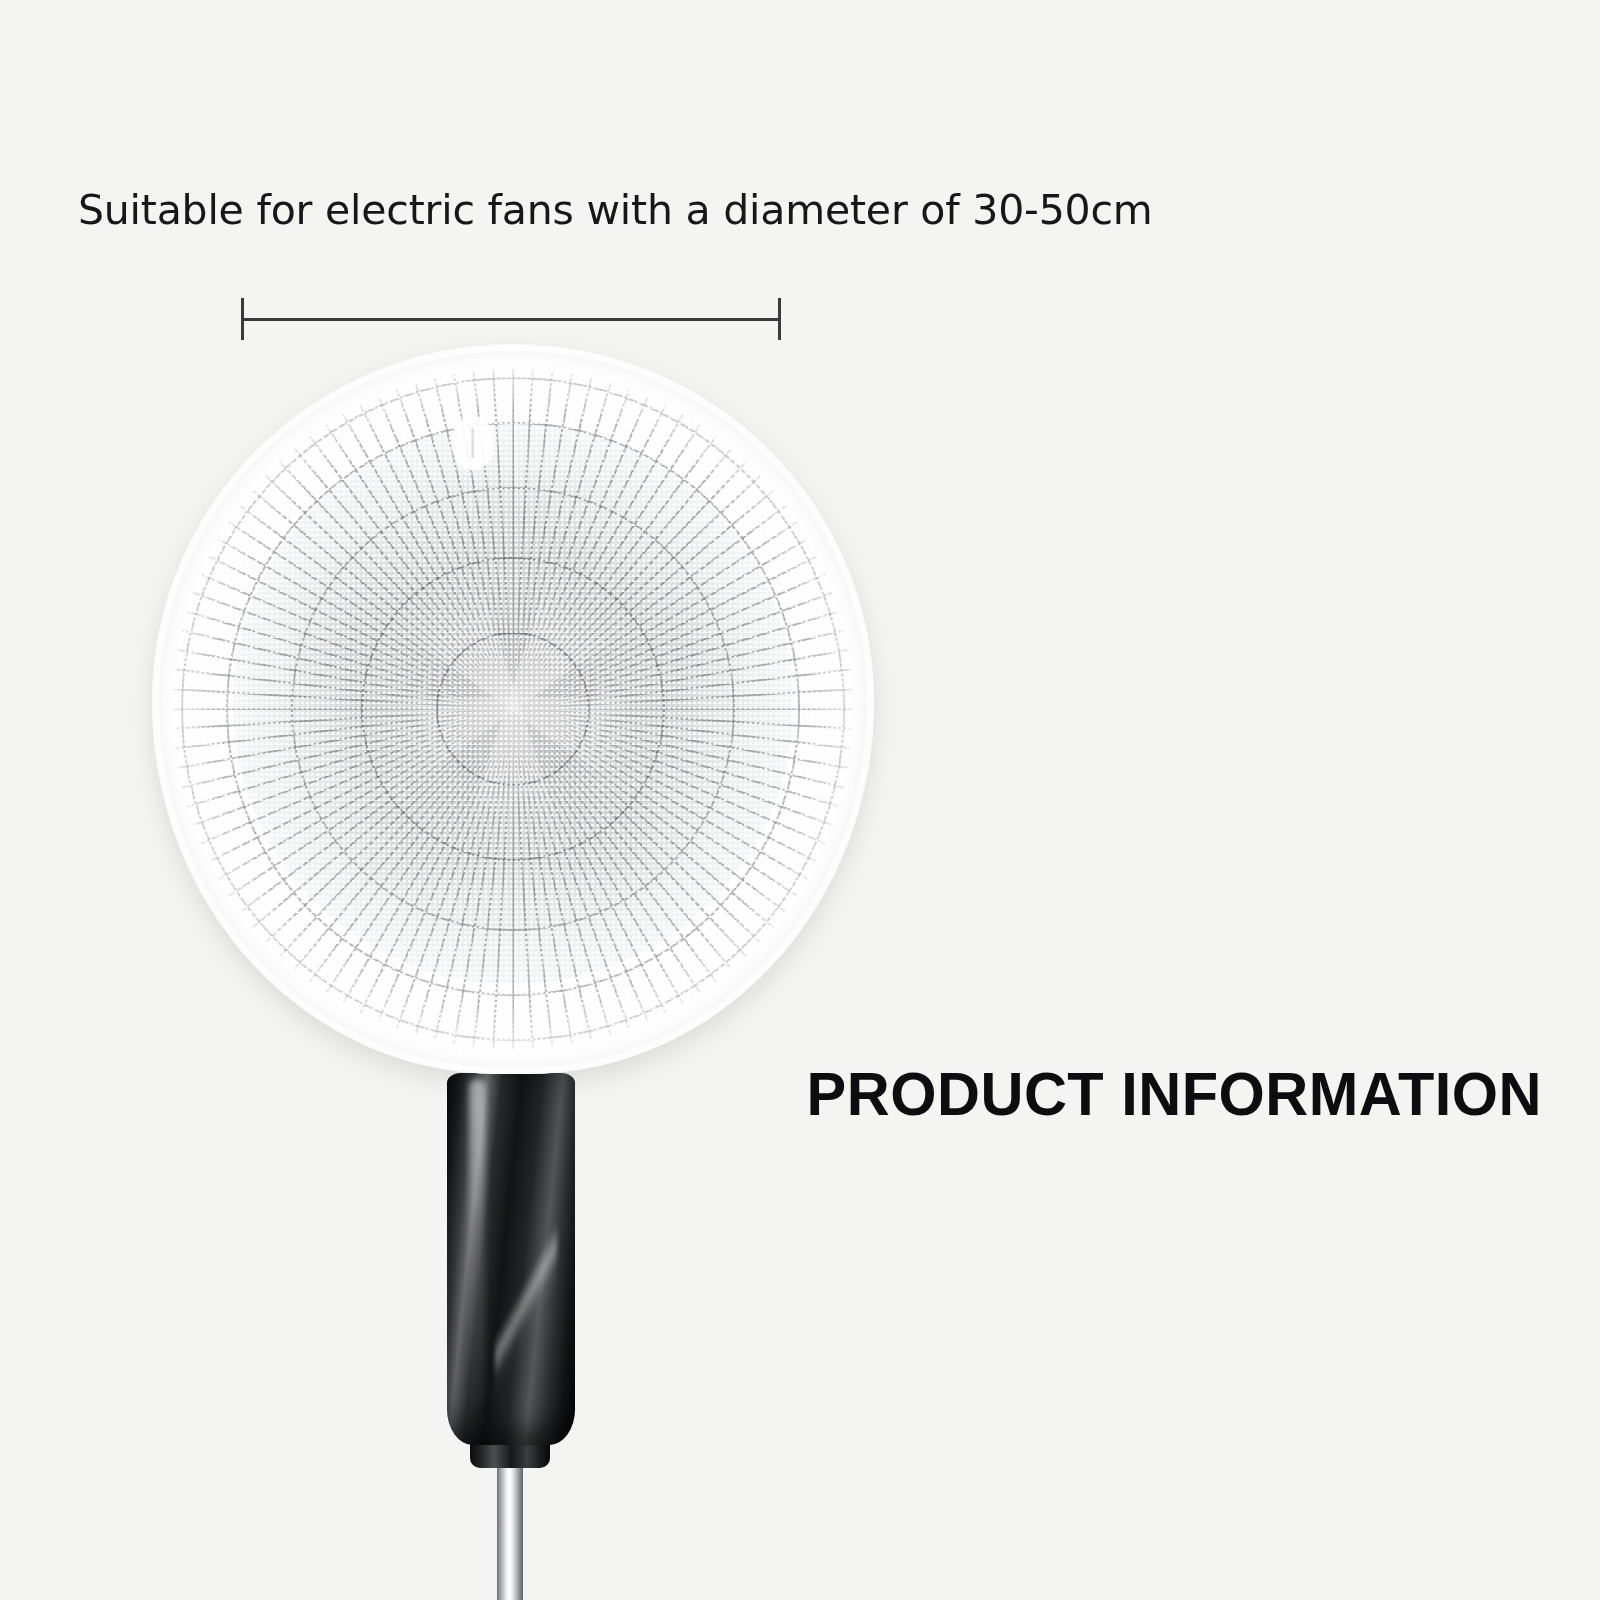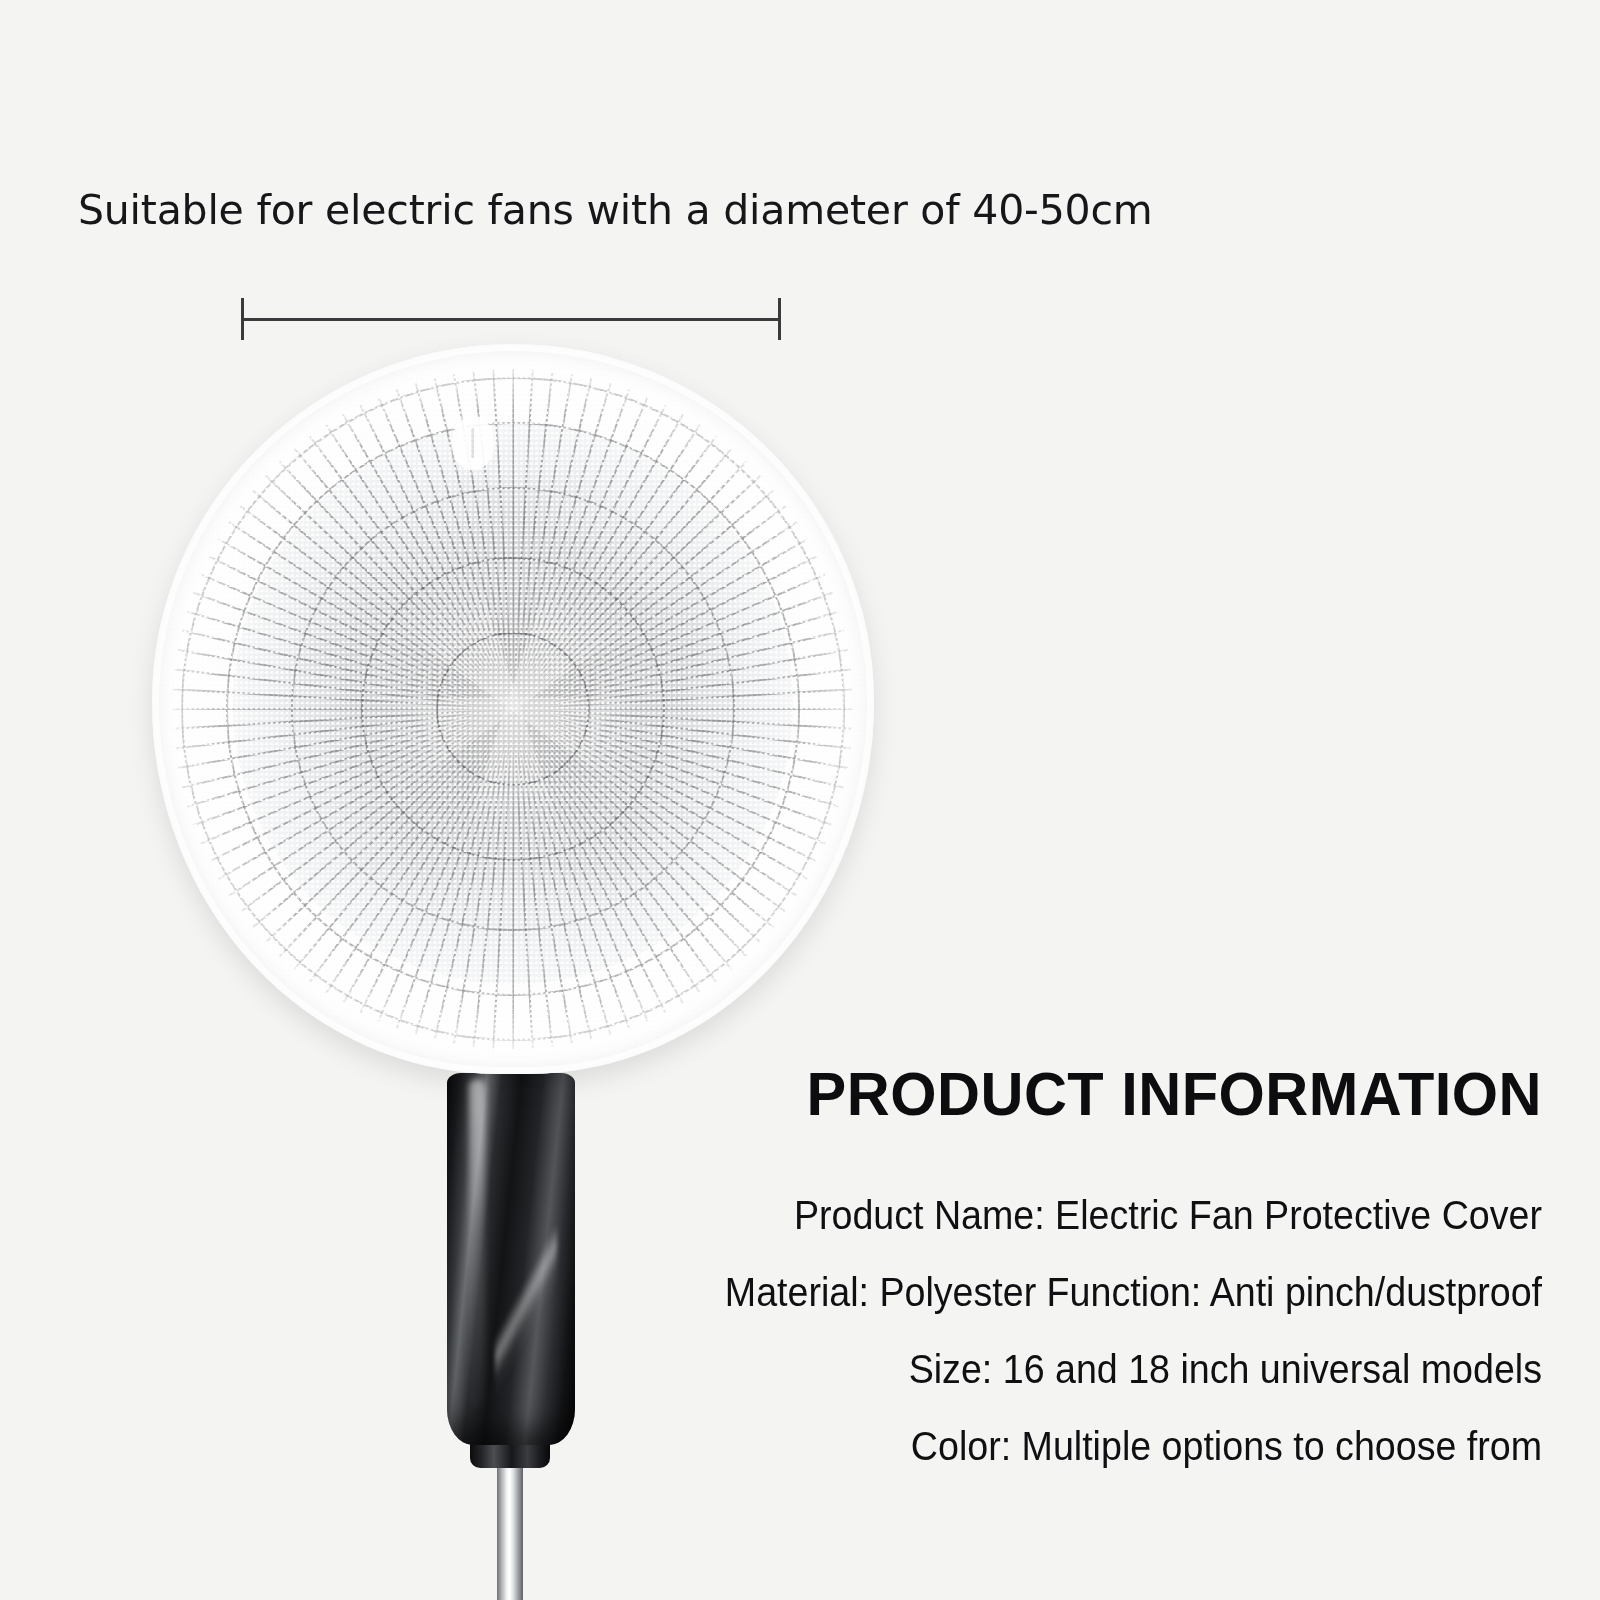--- a/index.html
+++ b/index.html
@@ -327,21 +327,21 @@
   .info-item.i1 { margin-top: 67px; }
   .info-item.i2 { margin-top: 32px; }
   .info-item.i3 { margin-top: 32px; }
   .info-item.i4 { margin-top: 32px; }
 </style>
 </head>
 <body>
 
 <div id="page">
 
-  <div class="headline">Suitable for electric fans with a diameter of 40-50cm</div>
+  <div class="headline">Suitable for electric fans with a diameter of 30-50cm</div>
 
   <div class="dim-bar">
     <div class="dim-cap left"></div>
     <div class="dim-line"></div>
     <div class="dim-cap right"></div>
   </div>
 
   <div class="fan">
 
     <div class="pole"></div>
@@ -480,21 +480,15 @@
       <div class="logo-badge"></div>
       <div class="veil"></div>
       <div class="mesh"></div>
       <div class="mesh2"></div>
       <div class="hem"></div>
     </div>
   </div>
 
   <div class="info">
     <div class="info-title">PRODUCT INFORMATION</div>
-    <ul class="info-list">
-      <li class="info-item i1">Product Name: Electric Fan Protective Cover</li>
-      <li class="info-item i2">Material: Polyester Function: Anti pinch/dustproof</li>
-      <li class="info-item i3">Size: 16 and 18 inch universal models</li>
-      <li class="info-item i4">Color: Multiple options to choose from</li>
-    </ul>
   </div>
 
 </div>
 
 </body></html>

